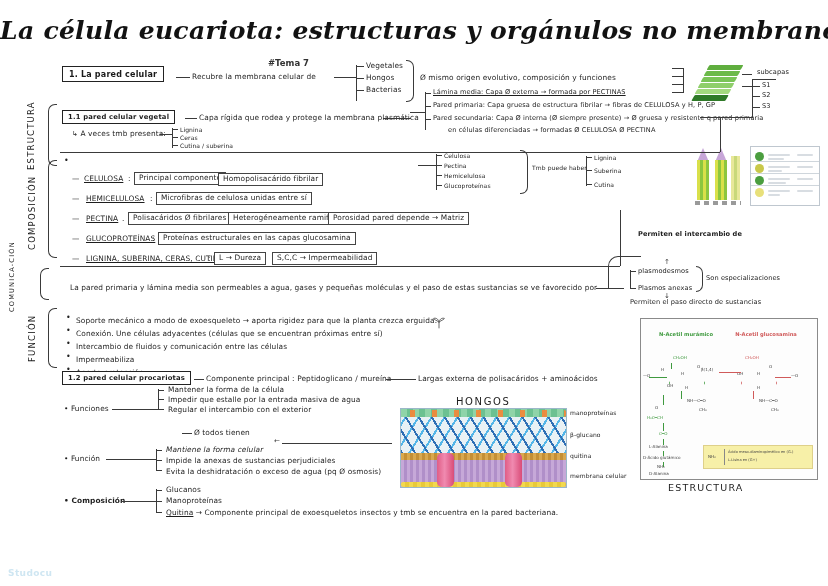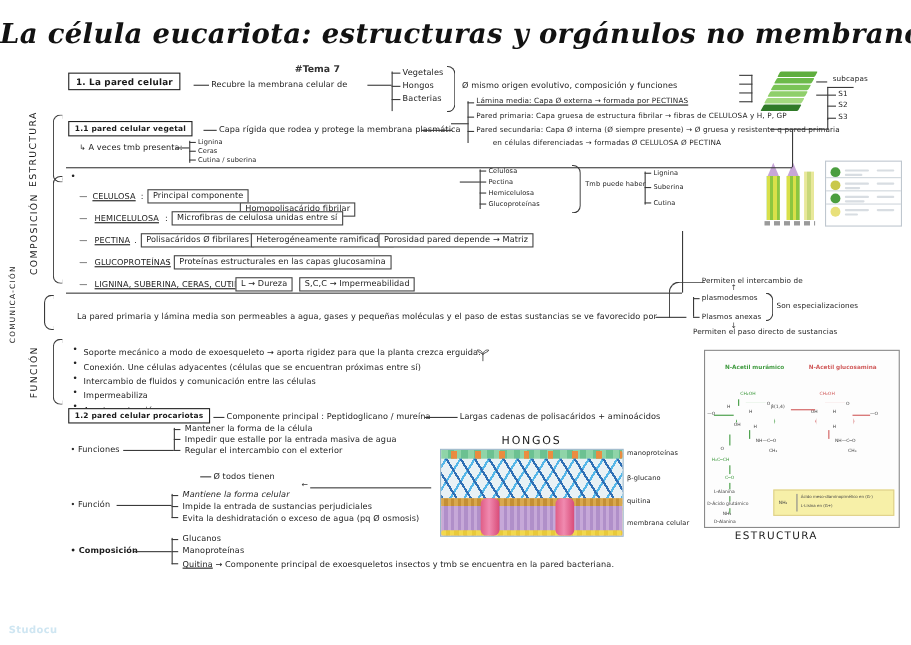--- a/index.html
+++ b/index.html
@@ -257,33 +257,33 @@
 
   <div class="ln hln" style="left:60px;top:152px;width:660px;"></div>
   <div class="ln vln" style="left:720px;top:118px;height:34px;"></div>
 
   <div class="bullet" style="left:64px;top:156px;">•</div>
 
   <div class="hw" style="left:72px;top:175px;">—</div>
   <div class="hw u" style="left:84px;top:175px;">CELULOSA</div>
   <div class="hw" style="left:128px;top:175px;">:</div>
   <div class="hw bx" style="left:134px;top:172px;">Principal componente</div>
-  <div class="hw bx" style="left:218px;top:184px;">Homopolisacárido fibrilar</div>
+  <div class="hw bx" style="left:218px;top:173px;">Homopolisacárido fibrilar</div>
 
   <div class="hw" style="left:72px;top:195px;">—</div>
   <div class="hw u" style="left:86px;top:195px;">HEMICELULOSA</div>
   <div class="hw" style="left:150px;top:195px;">:</div>
   <div class="hw bx" style="left:156px;top:192px;">Microfibras de celulosa unidas entre sí</div>
 
   <div class="hw" style="left:72px;top:215px;">—</div>
   <div class="hw u" style="left:86px;top:215px;">PECTINA</div>
   <div class="hw" style="left:122px;top:215px;">.</div>
   <div class="hw bx" style="left:128px;top:212px;">Polisacáridos Ø fibrilares</div>
   <div class="hw bx" style="left:228px;top:212px;">Heterogéneamente ramificados</div>
-  <div class="hw bx" style="left:344px;top:212px;">Porosidad pared depende → Matriz</div>
+  <div class="hw bx" style="left:328px;top:212px;">Porosidad pared depende → Matriz</div>
 
   <div class="hw" style="left:72px;top:235px;">—</div>
   <div class="hw u" style="left:86px;top:235px;">GLUCOPROTEÍNAS</div>
   <div class="hw" style="left:152px;top:235px;">:</div>
   <div class="hw bx" style="left:158px;top:232px;">Proteínas estructurales en las capas glucosamina</div>
 
   <div class="hw" style="left:72px;top:255px;">—</div>
   <div class="hw u" style="left:86px;top:255px;">LIGNINA, SUBERINA, CERAS, CUTINA</div>
   <div class="hw" style="left:208px;top:255px;">:</div>
   <div class="hw bx" style="left:214px;top:252px;">L → Dureza</div>
@@ -308,21 +308,21 @@
   <div class="hw xs" style="left:594px;top:154px;">Lignina</div>
   <div class="hw xs" style="left:594px;top:167px;">Suberina</div>
   <div class="hw xs" style="left:594px;top:181px;">Cutina</div>
 
   <div class="ln hln" style="left:60px;top:266px;width:560px;"></div>
   <div class="ln vln" style="left:620px;top:210px;height:56px;"></div>
 
   <div class="hw" style="left:70px;top:284px;">La pared primaria y lámina media son permeables a agua, gases y pequeñas moléculas y el paso de estas sustancias se ve favorecido por</div>
   <div class="ln hln" style="left:596px;top:288px;width:28px;"></div>
 
-  <div class="hw sm" style="left:638px;top:252px;">Permiten el intercambio de</div>
+  <div class="hw sm" style="left:638px;top:231px;font-weight:bold;">Permiten el intercambio de</div>
   <div class="arrowhead" style="left:664px;top:258px;">↑</div>
   <div class="ln vln" style="left:630px;top:270px;height:18px;"></div>
   <div class="ln hln" style="left:630px;top:271px;width:6px;"></div>
   <div class="ln hln" style="left:630px;top:288px;width:6px;"></div>
   <div class="hw sm" style="left:638px;top:268px;">plasmodesmos</div>
   <div class="hw sm" style="left:638px;top:285px;">Plasmos anexas</div>
   <div class="brk-r" style="left:696px;top:266px;width:6px;height:24px;"></div>
   <div class="hw sm" style="left:706px;top:275px;">Son especializaciones</div>
   <div class="arrowhead" style="left:664px;top:292px;">↓</div>
   <div class="hw sm" style="left:630px;top:299px;">Permiten el paso directo de sustancias</div>
@@ -343,21 +343,21 @@
   <div style="position:absolute;left:432px;top:314px;width:14px;height:12px;">
     <svg viewBox="0 0 20 18" width="14" height="12">
         <path d="M10 17 L10 8 M10 8 C6 4 3 5 2 2 C7 1 9 4 10 8 M10 8 C14 4 17 5 18 2 C13 1 11 4 10 8" stroke="#333" fill="none" stroke-width="1.1"></path>
       </svg>
   </div>
 
   <div class="hdbox small" style="left:62px;top:371px;">1.2 pared celular procariotas</div>
   <div class="ln hln" style="left:194px;top:379px;width:10px;"></div>
   <div class="hw" style="left:206px;top:375px;">Componente principal : Peptidoglicano / mureína</div>
   <div class="ln hln" style="left:386px;top:379px;width:30px;"></div>
-  <div class="hw" style="left:418px;top:375px;">Largas cadenas de polisacáridos  +  aminoácidos</div>
+  <div class="hw" style="left:418px;top:375px;">Largas externa de polisacáridos  +  aminoácidos</div>
 
   <div class="hw" style="left:64px;top:405px;">• <span>Funciones</span></div>
   <div class="ln hln" style="left:112px;top:409px;width:46px;"></div>
   <div class="ln vln" style="left:158px;top:389px;height:20px;"></div>
   <div class="ln hln" style="left:158px;top:390px;width:6px;"></div>
   <div class="ln hln" style="left:158px;top:399px;width:6px;"></div>
   <div class="ln hln" style="left:158px;top:409px;width:6px;"></div>
   <div class="hw" style="left:168px;top:386px;">Mantener la forma de la célula</div>
   <div class="hw" style="left:168px;top:396px;">Impedir que estalle por la entrada masiva de agua</div>
   <div class="hw" style="left:168px;top:406px;">Regular el intercambio con el exterior</div>
@@ -385,21 +385,21 @@
   <div class="ln hln" style="left:282px;top:443px;width:110px;"></div>
   <div class="arrowhead" style="left:274px;top:437px;">←</div>
 
   <div class="hw" style="left:64px;top:455px;">• <span>Función</span></div>
   <div class="ln hln" style="left:106px;top:459px;width:50px;"></div>
   <div class="ln vln" style="left:156px;top:449px;height:22px;"></div>
   <div class="ln hln" style="left:156px;top:450px;width:6px;"></div>
   <div class="ln hln" style="left:156px;top:460px;width:6px;"></div>
   <div class="ln hln" style="left:156px;top:470px;width:6px;"></div>
   <div class="hw" style="left:166px;top:446px;font-style:italic;">Mantiene la forma celular</div>
-  <div class="hw" style="left:166px;top:457px;">Impide la entrada de sustancias perjudiciales</div>
+  <div class="hw" style="left:166px;top:457px;">Impide la anexas de sustancias perjudiciales</div>
   <div class="hw" style="left:166px;top:468px;">Evita la deshidratación o exceso de agua (pq Ø osmosis)</div>
 
   <div class="hw" style="left:64px;top:497px;font-weight:bold;">• <span>Composición</span></div>
   <div class="ln hln" style="left:122px;top:501px;width:34px;"></div>
   <div class="ln vln" style="left:156px;top:489px;height:24px;"></div>
   <div class="ln hln" style="left:156px;top:490px;width:6px;"></div>
   <div class="ln hln" style="left:156px;top:501px;width:6px;"></div>
   <div class="ln hln" style="left:156px;top:512px;width:6px;"></div>
   <div class="hw" style="left:166px;top:486px;">Glucanos</div>
   <div class="hw" style="left:166px;top:497px;">Manoproteínas</div>

